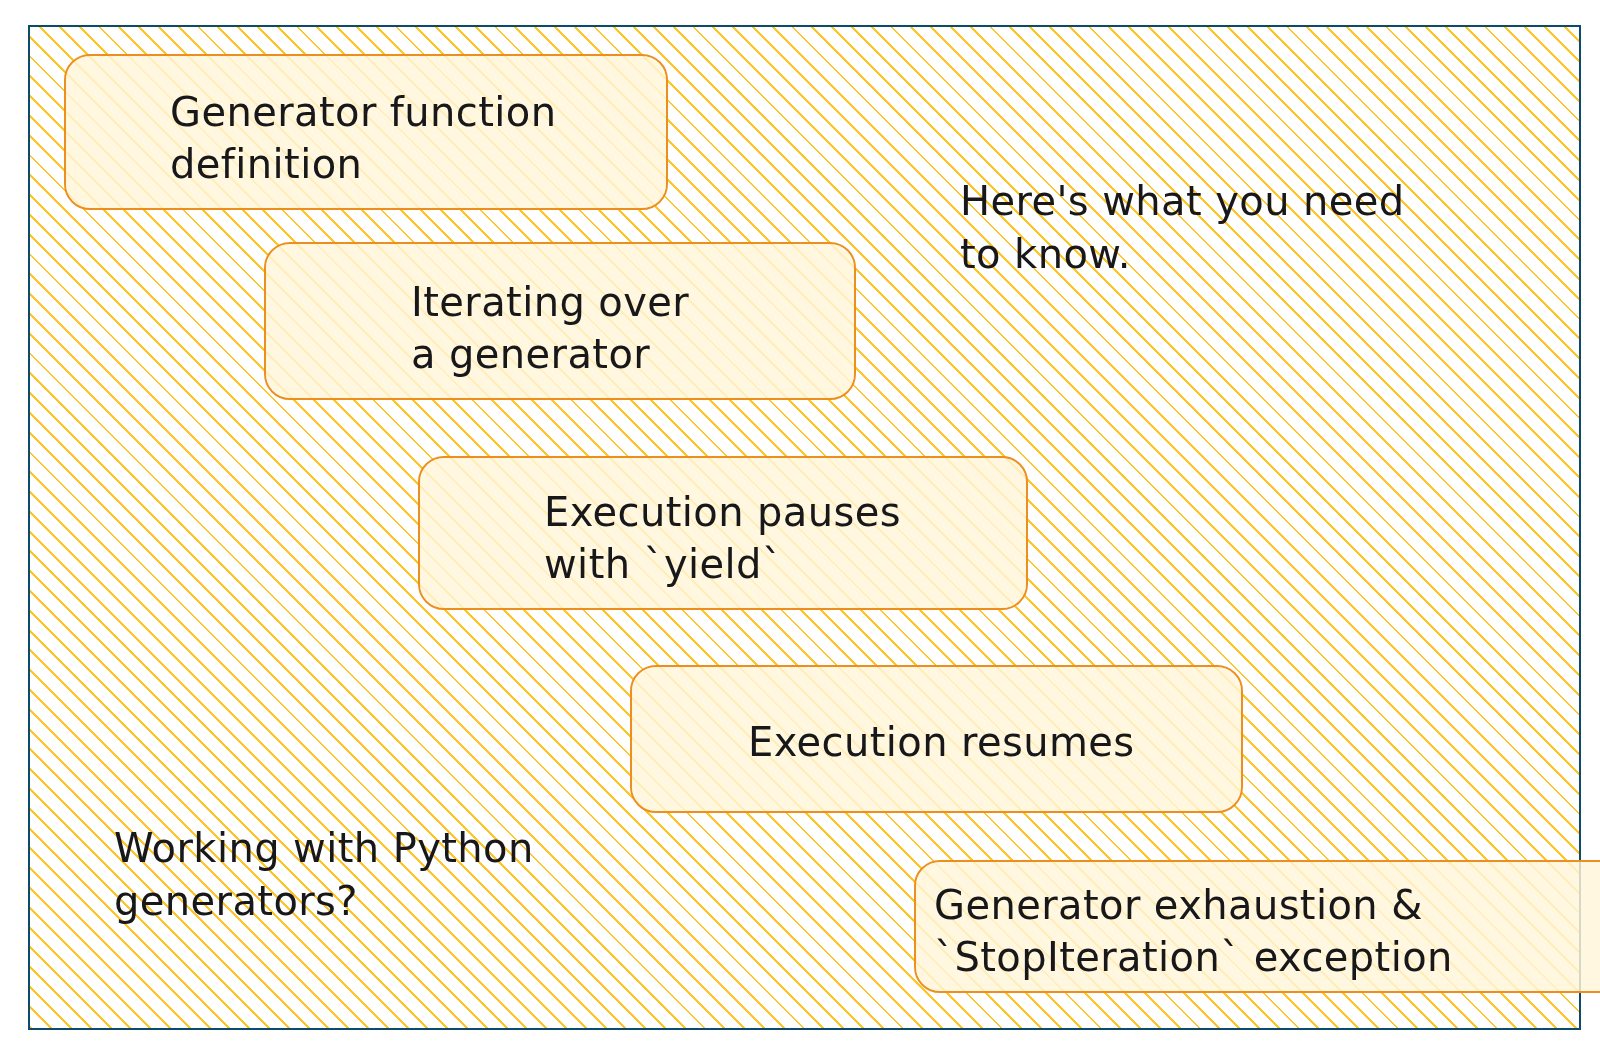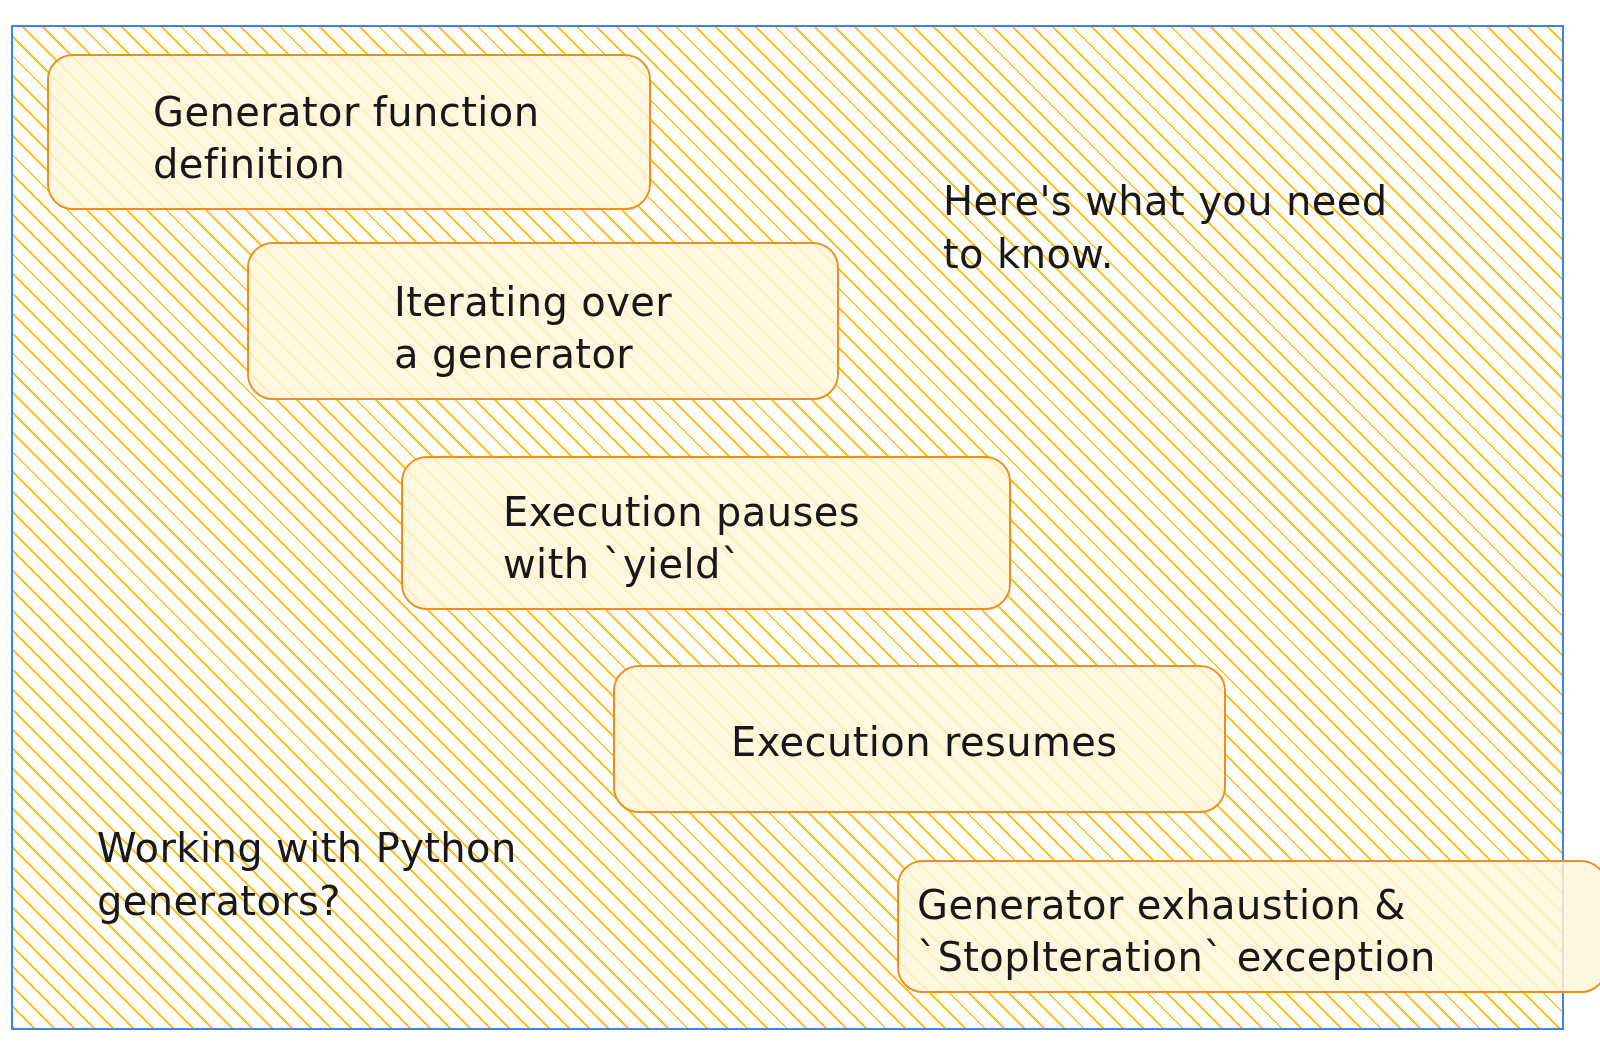--- a/index.html
+++ b/index.html
@@ -13,26 +13,26 @@
     width: 1600px;
     height: 1055px;
     background: #ffffff;
     overflow: hidden;
     font-family: "DejaVu Sans", sans-serif;
   }
 
   
   #canvas {
     position: absolute;
-    left: 11px;
+    left: 28px;
     top: 25px;
     width: 1553px;
     height: 1005px;
     box-sizing: border-box;
-    border: 2px solid #3b82f6;
+    border: 2px solid #0c4a6e;
   }
 
   
   #hatch {
     position: absolute;
     inset: 0;
     background-image: repeating-linear-gradient(
         45deg,
         #ffc528 0px,
         #ffc528 2px,
@@ -78,21 +78,21 @@
     white-space: pre-line;
   }
 
   
   #box-generator-definition { left: 34px;  top: 27px;  width: 604px; height: 156px; }
   #box-generator-definition .boxlabel { margin: 30px 0 0 104px; }
 
   #box-iterating-generator  { left: 234px; top: 215px; width: 592px; height: 158px; }
   #box-iterating-generator .boxlabel { margin: 32px 12px 0 145px; }
 
-  #box-execution-pauses     { left: 388px; top: 429px; width: 610px; height: 154px; }
+  #box-execution-pauses     { left: 388px; top: 429px; width: 610px; height: 154px; padding-left: 24px; }
   #box-execution-pauses .boxlabel { margin: 28px 0 0 100px; }
 
   #box-execution-resumes    { left: 600px; top: 638px; width: 613px; height: 148px; padding-left: 16px; }
   #box-execution-resumes .boxlabel { margin: 49px 0 0 100px; }
 
   #box-generator-exhaustion { left: 884px; top: 833px; width: 710px; height: 133px; }
   #box-generator-exhaustion .boxlabel { margin: 17px 0 0 18px; }
 
   #text-here-is-what        { left: 930px; top: 148px; }
   #text-working-with-python { left: 84px;  top: 795px; }

